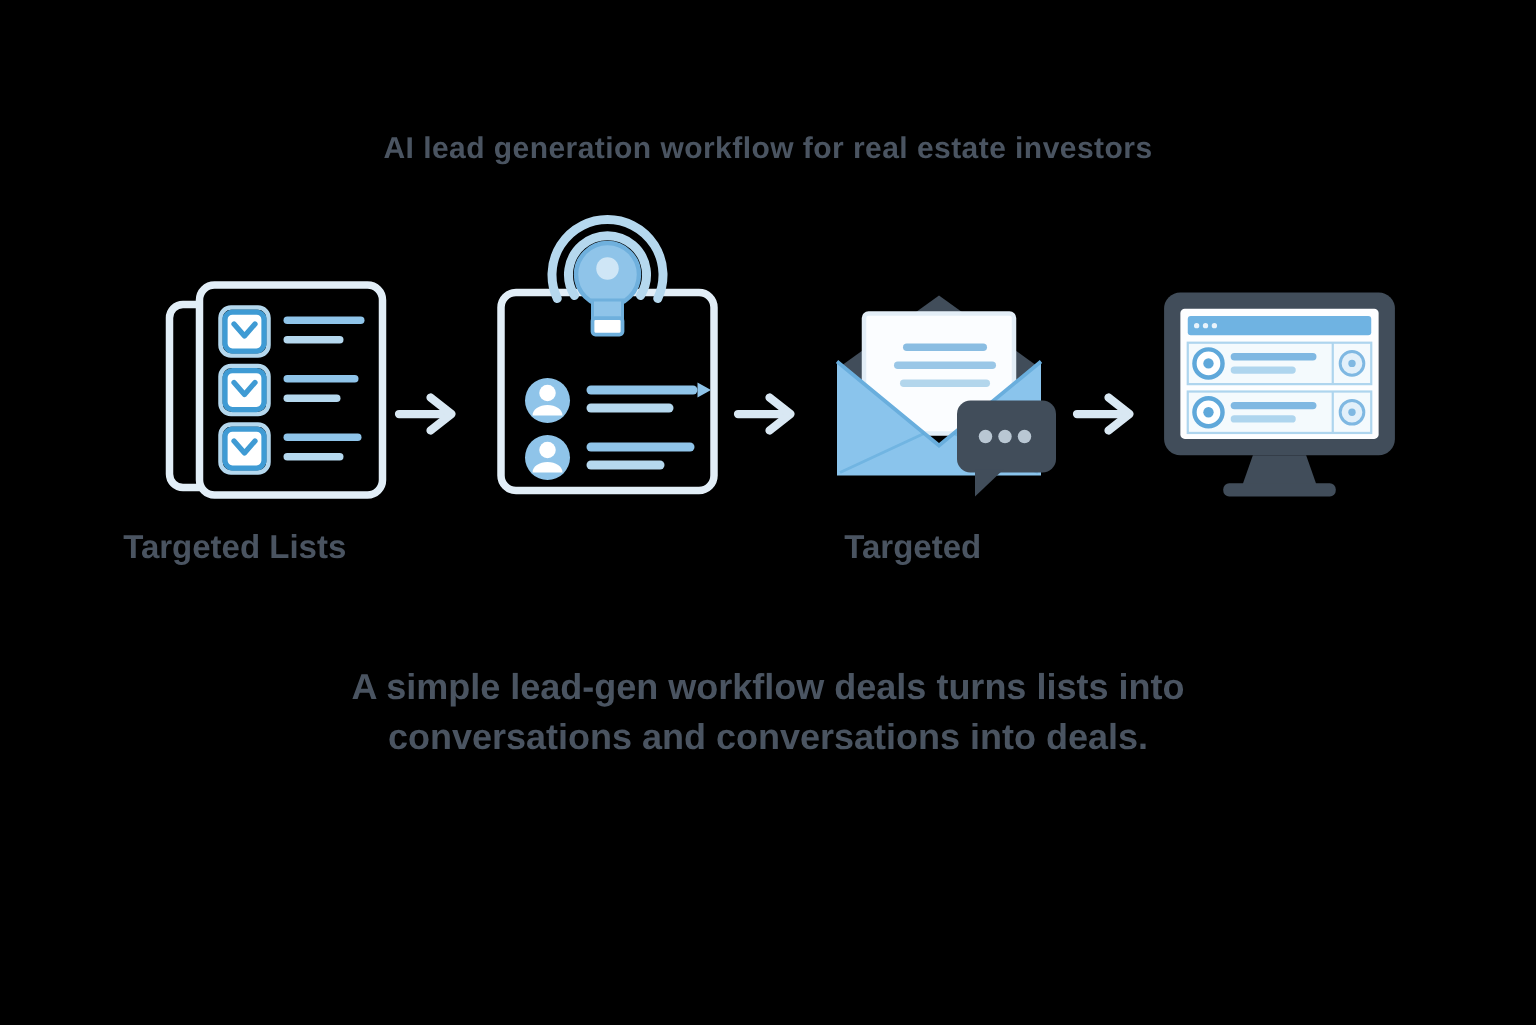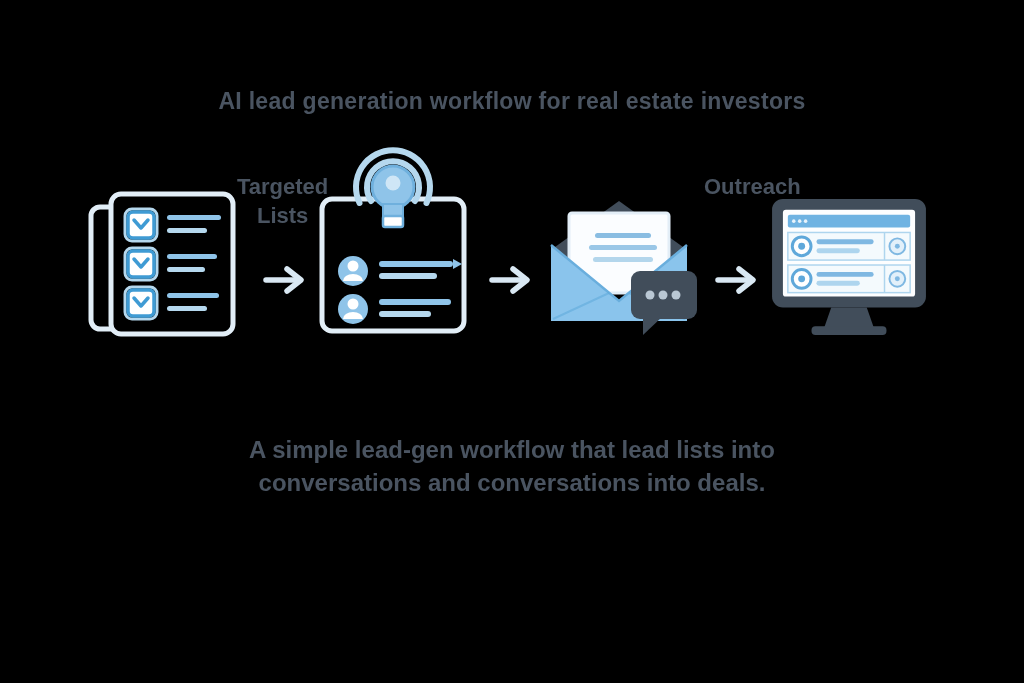--- a/index.html
+++ b/index.html
@@ -7,36 +7,36 @@
     position:relative;
     width:1024px;height:683px;
     background:var(--bg);
     overflow:hidden;
     font-family:"Liberation Sans", sans-serif;
     margin:0 auto;
   }
   .page-title{
     margin:88px 0 0 0;
     text-align:center;
-    font-size:23px;
+    font-size:20px;
     font-weight:bold;
     letter-spacing:.3px;
     color:var(--text);
   }
   .flow{
     margin-top:42px;
     display:flex;
     justify-content:center;
     align-items:flex-start;
   }
   .step{
     width:172px;
     display:flex;
-    flex-direction:row;
-    align-items:flex-start;
+    flex-direction:column;
+    align-items:flex-end;
   }
   .icon-box{
     height:182px;
     display:flex;
     align-items:flex-end;
     justify-content:center;
   }
   .step-label{
     margin-top:16px;
     width:205px;
@@ -153,21 +153,21 @@
           <polyline points="12,56 80,112 148,56" fill="none" stroke="#69aedd" stroke-width="2.5"></polyline>
           <line x1="14" y1="130" x2="70" y2="104" stroke="#5ea9da" stroke-width="2" opacity="0.55"></line>
           <line x1="146" y1="130" x2="90" y2="104" stroke="#5ea9da" stroke-width="2" opacity="0.55"></line>
           <rect x="92" y="82" width="66" height="48" rx="9" fill="var(--slate-dark)"></rect>
           <polygon points="104,128 104,146 123,128" fill="var(--slate-dark)"></polygon>
           <circle cx="111" cy="106" r="4.5" fill="#b9c7d3"></circle>
           <circle cx="124" cy="106" r="4.5" fill="#b9c7d3"></circle>
           <circle cx="137" cy="106" r="4.5" fill="#b9c7d3"></circle>
         </svg>
       </div>
-      <div class="step-label">Outreach</div>
+      <div class="step-label">Targeted</div>
     </div>
 
     <div class="arrow-box">
       <svg width="46" height="30" viewBox="0 0 46 30">
         <line x1="3" y1="15" x2="33" y2="15" stroke="var(--arrow)" stroke-width="5.5" stroke-linecap="round"></line>
         <polyline points="24,4 38,15 24,26" fill="none" stroke="var(--arrow)" stroke-width="5.5" stroke-linecap="round" stroke-linejoin="round"></polyline>
       </svg>
     </div>
 
     <div class="step">
@@ -199,15 +199,15 @@
           <circle cx="134" cy="86" r="2.5" fill="#7fb8e2"></circle>
 
           <polygon points="67,115 103,115 110,135 60,135" fill="var(--slate-dark)"></polygon>
           <rect x="47" y="134" width="76" height="9" rx="4" fill="var(--slate-dark)"></rect>
         </svg>
       </div>
     </div>
 
   </div>
 
-  <p class="caption">A simple lead-gen workflow that lead lists into conversations and conversations into deals.</p>
+  <p class="caption">A simple lead-gen workflow deals turns lists into conversations and conversations into deals.</p>
 
 </div>
 
 </body></html>

